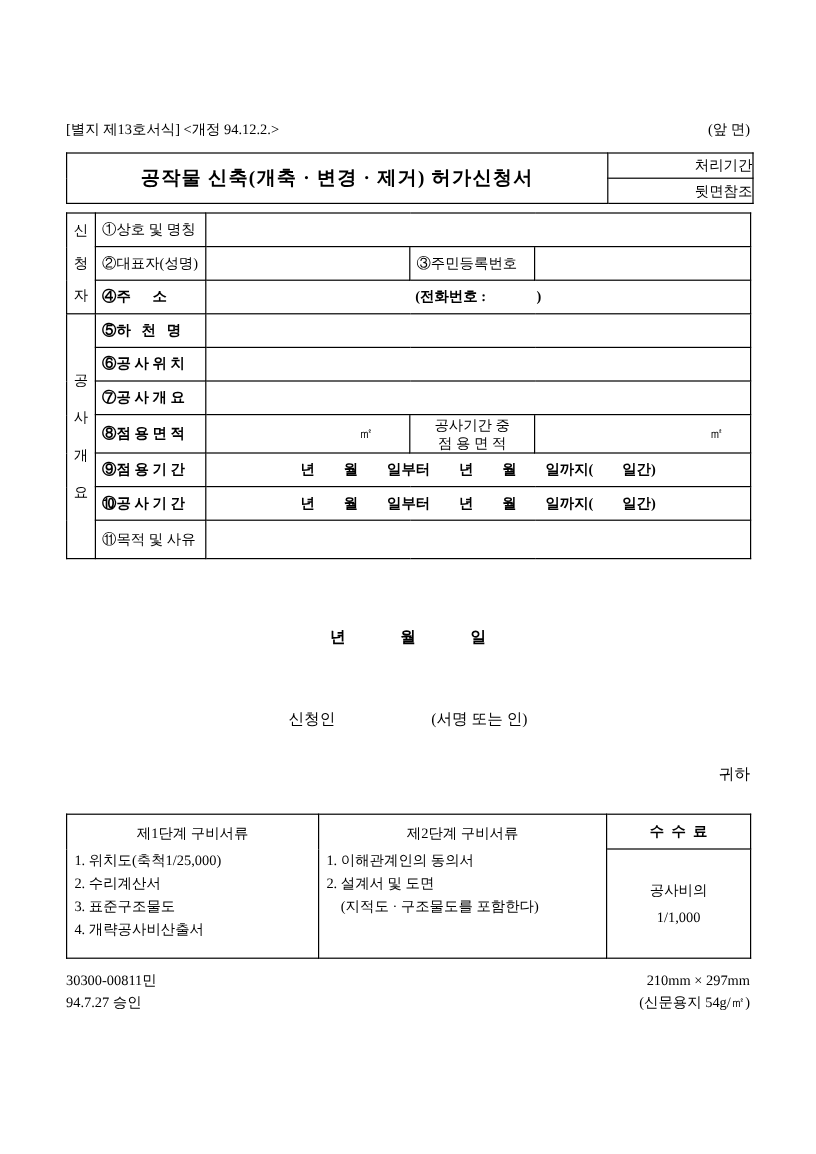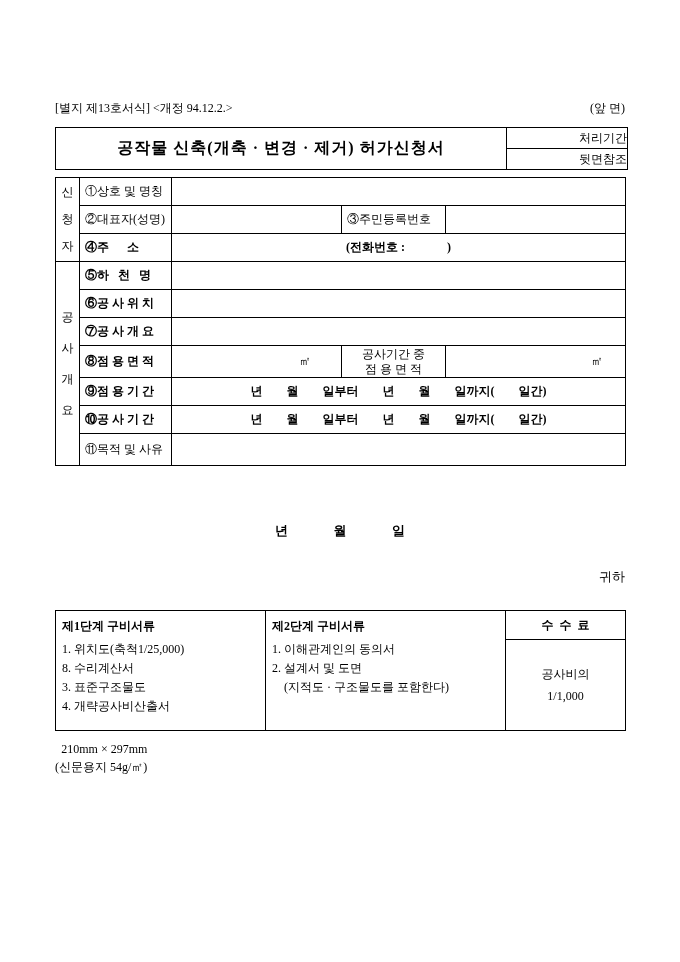--- a/index.html
+++ b/index.html
@@ -36,21 +36,21 @@
   .vchars.h3 { height: 80px; }
   .vchars.h4 { height: 124px; }
 
   .decl-body { margin: 32px 0 0 0; font-size: 13px; line-height: 20px; }
   .decl-date { margin-top: 56px; text-align: center; font-size: 13px; }
   .decl-sign { margin-top: 50px; display: flex; justify-content: center; gap: 80px; font-size: 13px; }
   .decl-recipient { margin-top: 28px; text-align: right; font-size: 13px; }
 
   .docs-table { margin-top: 24px; }
   .docs-cell { vertical-align: top; padding: 3px 6px; }
-  .docs-header { text-align: left; padding: 4px 0 5px 0; font-weight: bold; }
+  .docs-header { text-align: center; padding: 4px 0 5px 0; }
   .docs-list div { white-space: pre; line-height: 19px; }
   .fee-header { text-align: center; height: 28px; }
   .fee-body { text-align: center; vertical-align: middle; line-height: 22px; height: 90px; }
 
   .footer { display: flex; justify-content: space-between; margin-top: 9px; font-size: 12px; line-height: 18px; }
   .footer-right { text-align: right; }
 </style>
 </head>
 <body>
 
@@ -143,36 +143,40 @@
     <tr class="h32">
       <td class="flabel">⑪목적 및 사유</td>
       <td colspan="3" class="fvalue"></td>
     </tr>
   </tbody>
     </table>
 
 
   <div class="decl-date pre">년              월              일</div>
 
+  <div class="decl-sign">
+    <span>신청인</span>
+    <span>(서명 또는 인)</span>
+  </div>
 
   <div class="decl-recipient">귀하</div>
 
   <table class="docs-table">
     <colgroup>
         <col style="width:210px">
         <col style="width:240px">
         <col style="width:120px">
       </colgroup>
     <tbody>
         <tr>
       <td rowspan="2" class="docs-cell">
         <div class="docs-header">제1단계 구비서류</div>
         <div class="docs-list">
           <div>1. 위치도(축척1/25,000)</div>
-          <div>8. 수리계산서</div>
+          <div>2. 수리계산서</div>
           <div>3. 표준구조물도</div>
           <div>4. 개략공사비산출서</div>
         </div>
       </td>
       <td rowspan="2" class="docs-cell">
         <div class="docs-header">제2단계 구비서류</div>
         <div class="docs-list">
           <div>1. 이해관계인의 동의서</div>
           <div>2. 설계서 및 도면</div>
           <div>    (지적도 · 구조물도를 포함한다)</div>
@@ -183,19 +187,23 @@
     <tr>
       <td class="fee-body">
         <div>공사비의</div>
         <div>1/1,000</div>
       </td>
     </tr>
   </tbody>
     </table>
 
   <div class="footer">
+    <div class="footer-left">
+      <div>30300-00811민</div>
+      <div>94.7.27 승인</div>
+    </div>
     <div class="footer-right">
       <div>210mm × 297mm</div>
       <div>(신문용지 54g/㎡)</div>
     </div>
   </div>
 
 </div>
 
 </body></html>

